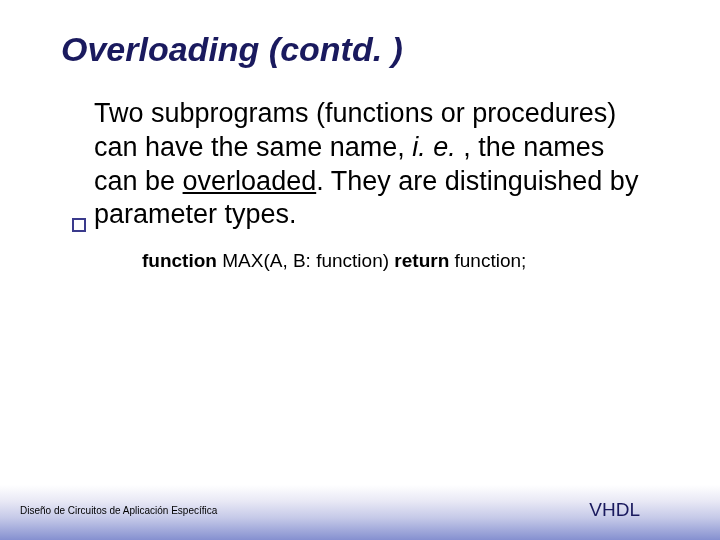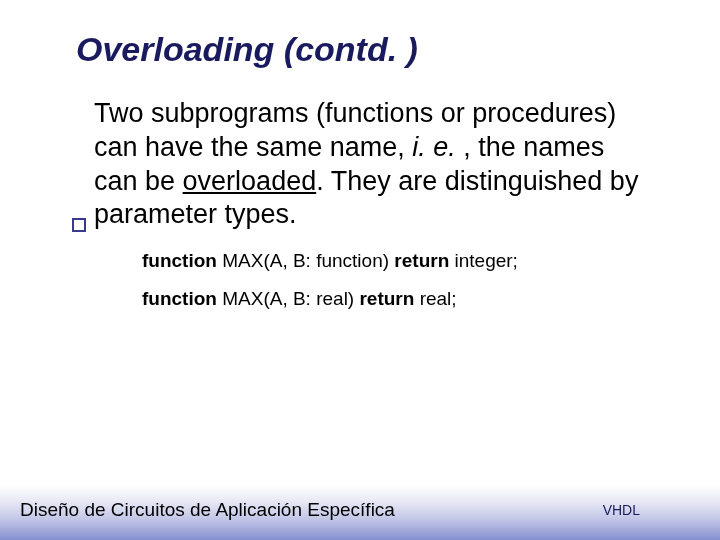--- a/index.html
+++ b/index.html
@@ -20,21 +20,21 @@
       height: 100%;
       padding: 30px 40px 0 40px;
       position: relative;
     }
     .title {
       font-size: 34px;
       font-weight: bold;
       font-style: italic;
       color: #1a1a5e;
       margin-bottom: 28px;
-      margin-left: 36px;
+      margin-left: 21px;
     }
     .content {
       margin-left: 32px;
       margin-right: 30px;
     }
     .bullet-item {
       display: flex;
       align-items: flex-end;
       margin-bottom: 18px;
     }
@@ -74,50 +74,47 @@
       left: 0;
       right: 0;
       height: 55px;
       background: linear-gradient(to bottom, #ffffff 0%, #e8e8f5 30%, #c5c9e8 60%, #8590d0 100%);
       display: flex;
       align-items: center;
       justify-content: space-between;
       padding: 0 20px 5px 20px;
     }
     .footer-left {
-      font-size: 19px;
+      font-size: 10px;
       color: #000;
     }
     .footer-right {
-      font-size: 14px;
+      font-size: 19px;
       color: #1a1a5e;
       font-weight: normal;
       margin-right: 60px;
     }
   </style>
 </head>
 <body>
 
 <div class="slide">
   <h1 class="title">Overloading (contd. )</h1>
 
   <div class="content">
     <div class="bullet-item">
       <div class="bullet-icon"></div>
       <div class="bullet-text">
         <span>Two subprograms (functions or procedures) can have the same name, </span><span class="italic">i. e. </span><span>, the names can be </span><span class="underline">overloaded</span><span>. They are distinguished by parameter types. </span><br>
       </div>
     </div>
 
     <div class="code-block">
-      <span class="bold">function</span><span> MAX(A, B: function) </span><span class="bold">return</span><span> integer;</span>
+      <span class="bold">function</span><span> MAX(A, B: function) </span><span class="bold">return</span><span> function;</span>
     </div>
 
-    <div class="code-block">
-      <span class="bold">function</span><span> MAX(A, B: real) </span><span class="bold">return</span><span> real;</span>
-    </div>
   </div>
 
   <div class="footer">
     <div class="footer-left">Diseño de Circuitos de Aplicación Específica</div>
     <div class="footer-right">VHDL</div>
   </div>
 </div>
 
 </body></html>

